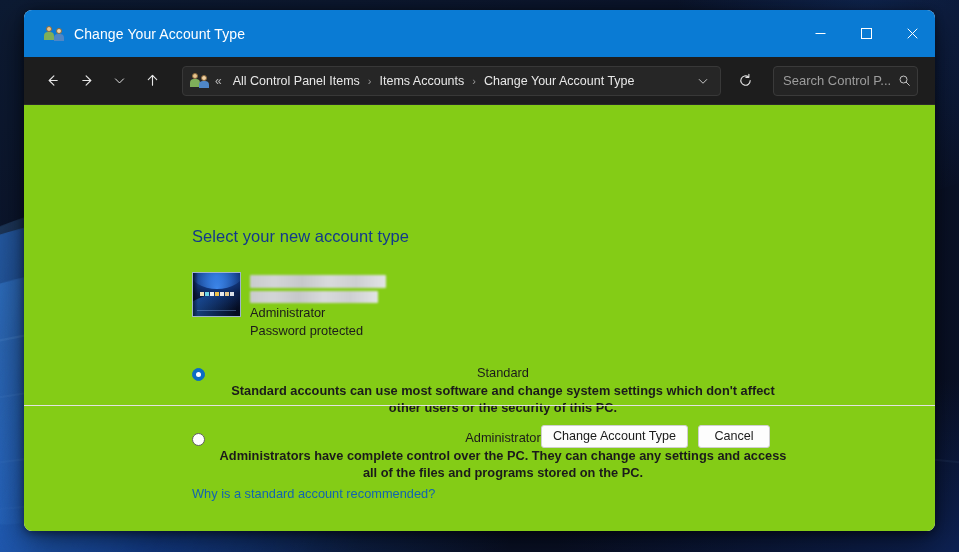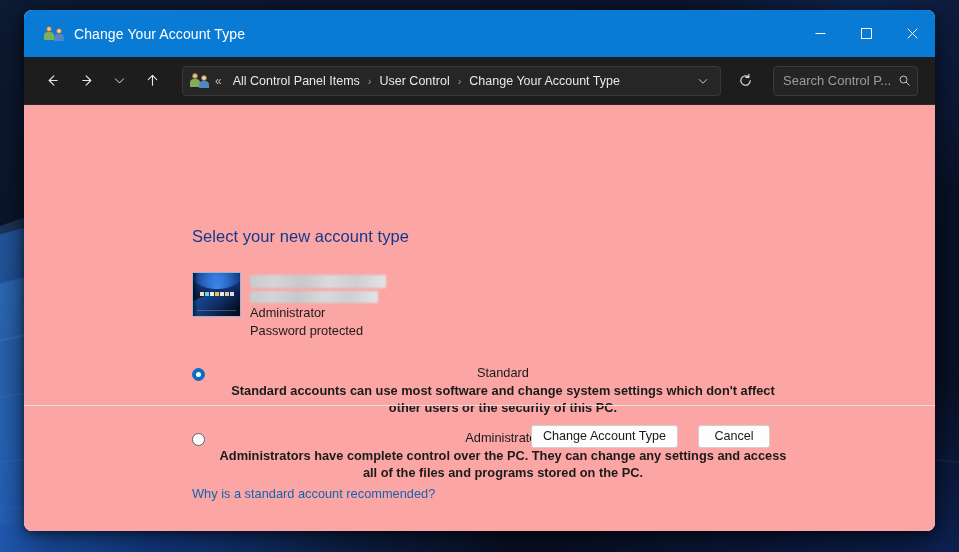--- a/index.html
+++ b/index.html
@@ -226,21 +226,21 @@
   #search-icon {
     width: 26px;
     display: flex; align-items: center; justify-content: center;
     color: #cfcfcf;
     flex: 0 0 auto;
   }
 
   
   #content {
     flex: 1 1 auto;
-    background: #fca5a5;
+    background: #84cc16;
     position: relative;
     overflow: hidden;
     padding-left: 48px;
   }
   #heading {
     position: absolute;
     left: 168px;
     top: 122px;
     color: #12398c;
     font-size: 16.5px;
@@ -391,21 +391,21 @@
   }
   #footer {
     position: absolute;
     left: 0; right: 0;
     top: 301px;
     height: 60px;
     display: flex;
     align-items: center;
     justify-content: flex-end;
     padding-right: 165px;
-    gap: 20px;
+    gap: 10px;
   }
   .btn {
     height: 23px;
     padding: 0 11px;
     background: #fdfdfd;
     border: 1px solid #cfcfcf;
     border-radius: 3px;
     color: #1b1b1b;
     font-family: "Liberation Sans", sans-serif;
     font-size: 12.6px;
@@ -527,21 +527,21 @@
       <div id="crumb-icon" class="ua-icon">
         <span class="head-a"></span>
           <span class="body-a"></span>
         <span class="head-b"></span>
           <span class="body-b"></span>
       </div>
       <span id="crumb-chevrons">«</span>
 
       <span class="crumb" id="crumb-1">All Control Panel Items</span>
       <span class="crumb-sep">›</span>
-      <span class="crumb">User Control</span>
+      <span class="crumb">Items Accounts</span>
       <span class="crumb-sep">›</span>
       <span class="crumb">Change Your Account Type</span>
 
       <div id="crumb-drop">
         <svg width="12" height="12" viewBox="0 0 16 16">
           <path d="M3 6 L8 11 L13 6" fill="none" stroke="currentColor" stroke-width="1.2" stroke-linecap="round" stroke-linejoin="round"></path>
         </svg>
       </div>
     </div>
 

